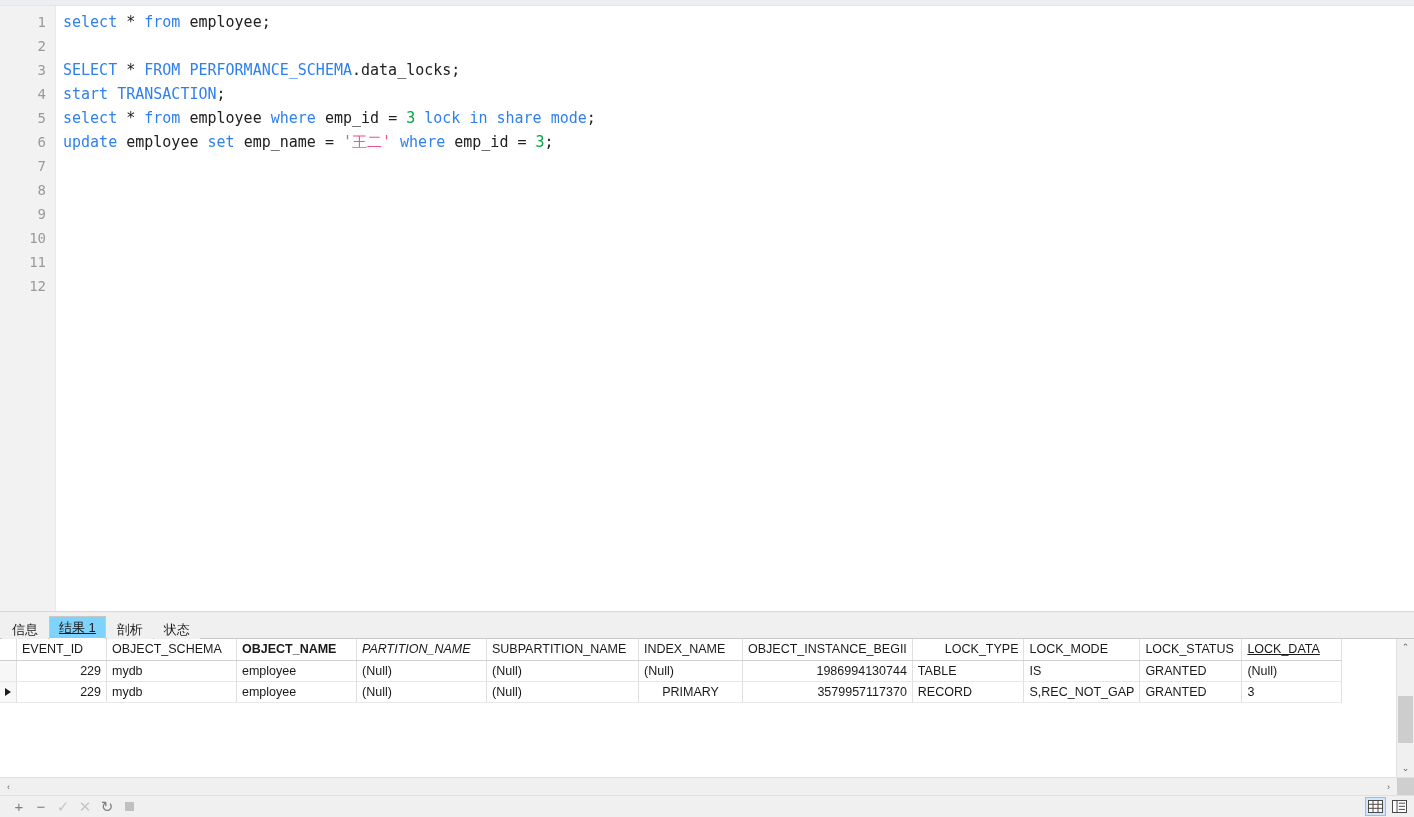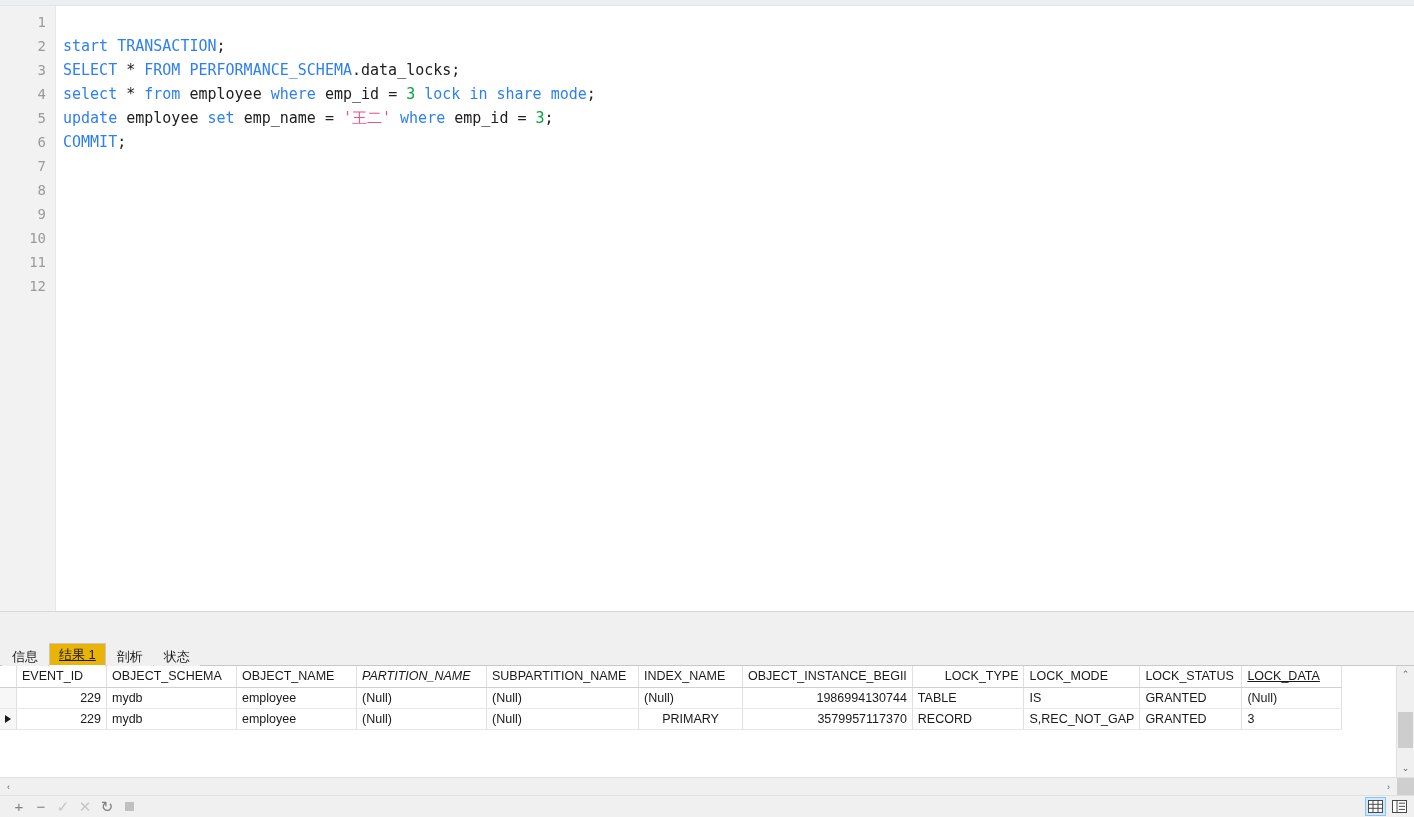--- a/index.html
+++ b/index.html
@@ -84,29 +84,28 @@
     flex: 0 0 auto;
     height: 205px;
     background: #f0f0f0;
     border-top: 1px solid #d8d8d8;
     display: flex;
     flex-direction: column;
     position: relative;
   }
 
   .tabbar {
-    height: 18px;
+    height: 27px;
     flex: 0 0 auto;
     background: #f0f0f0;
     display: flex;
     align-items: flex-end;
     padding-left: 2px;
     box-sizing: border-box;
     position: relative;
-    margin-top: 36px;
   }
   .tabbar::after {
     content: "";
     position: absolute;
     left: 0; right: 0; bottom: 0;
     height: 1px;
     background: #c8c8c8;
   }
   .tab {
     height: 20px;
@@ -120,21 +119,21 @@
     border-bottom: none;
     box-sizing: border-box;
     position: relative;
     z-index: 1;
     cursor: default;
     white-space: nowrap;
   }
   .tab.active {
     height: 23px;
     line-height: 22px;
-    background: #eab308;
+    background: #7dd3fc;
     border: 1px solid #c8c8c8;
     border-bottom: 1px solid #ffffff;
     z-index: 3;
     text-decoration: underline;
   }
 
   .gridwrap {
     flex: 1 1 auto;
     display: flex;
     background: #ffffff;
@@ -321,26 +320,26 @@
         <div class="ln">5</div>
         <div class="ln">6</div>
         <div class="ln">7</div>
         <div class="ln">8</div>
         <div class="ln">9</div>
         <div class="ln">10</div>
         <div class="ln">11</div>
         <div class="ln">12</div>
       </div>
     <div class="code" id="code">
+        <div class="line"><span class="kw">select</span><span class="op"> </span><span class="op">*</span><span class="op"> </span><span class="kw">from</span><span class="op"> </span><span class="id">employee</span><span class="op">;</span></div>
         <div class="line">&nbsp;</div>
+        <div class="line"><span class="kw">SELECT</span><span class="op"> </span><span class="op">*</span><span class="op"> </span><span class="kw">FROM</span><span class="op"> </span><span class="kw">PERFORMANCE_SCHEMA</span><span class="op">.</span><span class="id">data_locks</span><span class="op">;</span></div>
         <div class="line"><span class="kw">start</span><span class="op"> </span><span class="kw">TRANSACTION</span><span class="op">;</span></div>
-        <div class="line"><span class="kw">SELECT</span><span class="op"> </span><span class="op">*</span><span class="op"> </span><span class="kw">FROM</span><span class="op"> </span><span class="kw">PERFORMANCE_SCHEMA</span><span class="op">.</span><span class="id">data_locks</span><span class="op">;</span></div>
         <div class="line"><span class="kw">select</span><span class="op"> </span><span class="op">*</span><span class="op"> </span><span class="kw">from</span><span class="op"> </span><span class="id">employee</span><span class="op"> </span><span class="kw">where</span><span class="op"> </span><span class="id">emp_id</span><span class="op"> </span><span class="op">=</span><span class="op"> </span><span class="num">3</span><span class="op"> </span><span class="kw">lock</span><span class="op"> </span><span class="kw">in</span><span class="op"> </span><span class="kw">share</span><span class="op"> </span><span class="kw">mode</span><span class="op">;</span></div>
         <div class="line"><span class="kw">update</span><span class="op"> </span><span class="id">employee</span><span class="op"> </span><span class="kw">set</span><span class="op"> </span><span class="id">emp_name</span><span class="op"> </span><span class="op">=</span><span class="op"> </span><span class="str">'王二'</span><span class="op"> </span><span class="kw">where</span><span class="op"> </span><span class="id">emp_id</span><span class="op"> </span><span class="op">=</span><span class="op"> </span><span class="num">3</span><span class="op">;</span></div>
-        <div class="line"><span class="kw">COMMIT</span><span class="op">;</span></div>
         <div class="line">&nbsp;</div>
         <div class="line">&nbsp;</div>
         <div class="line">&nbsp;</div>
         <div class="line">&nbsp;</div>
       </div>
   </div>
 
   <div class="results">
 
     <div class="tabbar" id="tabbar">
@@ -351,21 +350,21 @@
       </div>
 
     <div class="gridwrap">
       <div class="gridscroll">
         <table class="grid">
           <thead>
             <tr id="headrow">
                 <th class="rowsel" style="width: 12px;"></th>
                 <th class="numcell" style="width: 90px; margin-top: 20px;">EVENT_ID</th>
                 <th style="width: 130px;">OBJECT_SCHEMA</th>
-                <th style="width: 120px;">OBJECT_NAME</th>
+                <th style="width: 120px; font-weight: bold;">OBJECT_NAME</th>
                 <th style="width: 130px; font-style: italic;">PARTITION_NAME</th>
                 <th style="width: 152px;">SUBPARTITION_NAME</th>
                 <th style="width: 104px;">INDEX_NAME</th>
                 <th class="numcell" style="width: 150px;">OBJECT_INSTANCE_BEGII</th>
                 <th style="width: 100px; padding-left: 32px;">LOCK_TYPE</th>
                 <th style="width: 102px;">LOCK_MODE</th>
                 <th style="width: 102px;">LOCK_STATUS</th>
                 <th style="width: 100px; text-decoration: underline;">LOCK_DATA</th>
               </tr>
           </thead>

